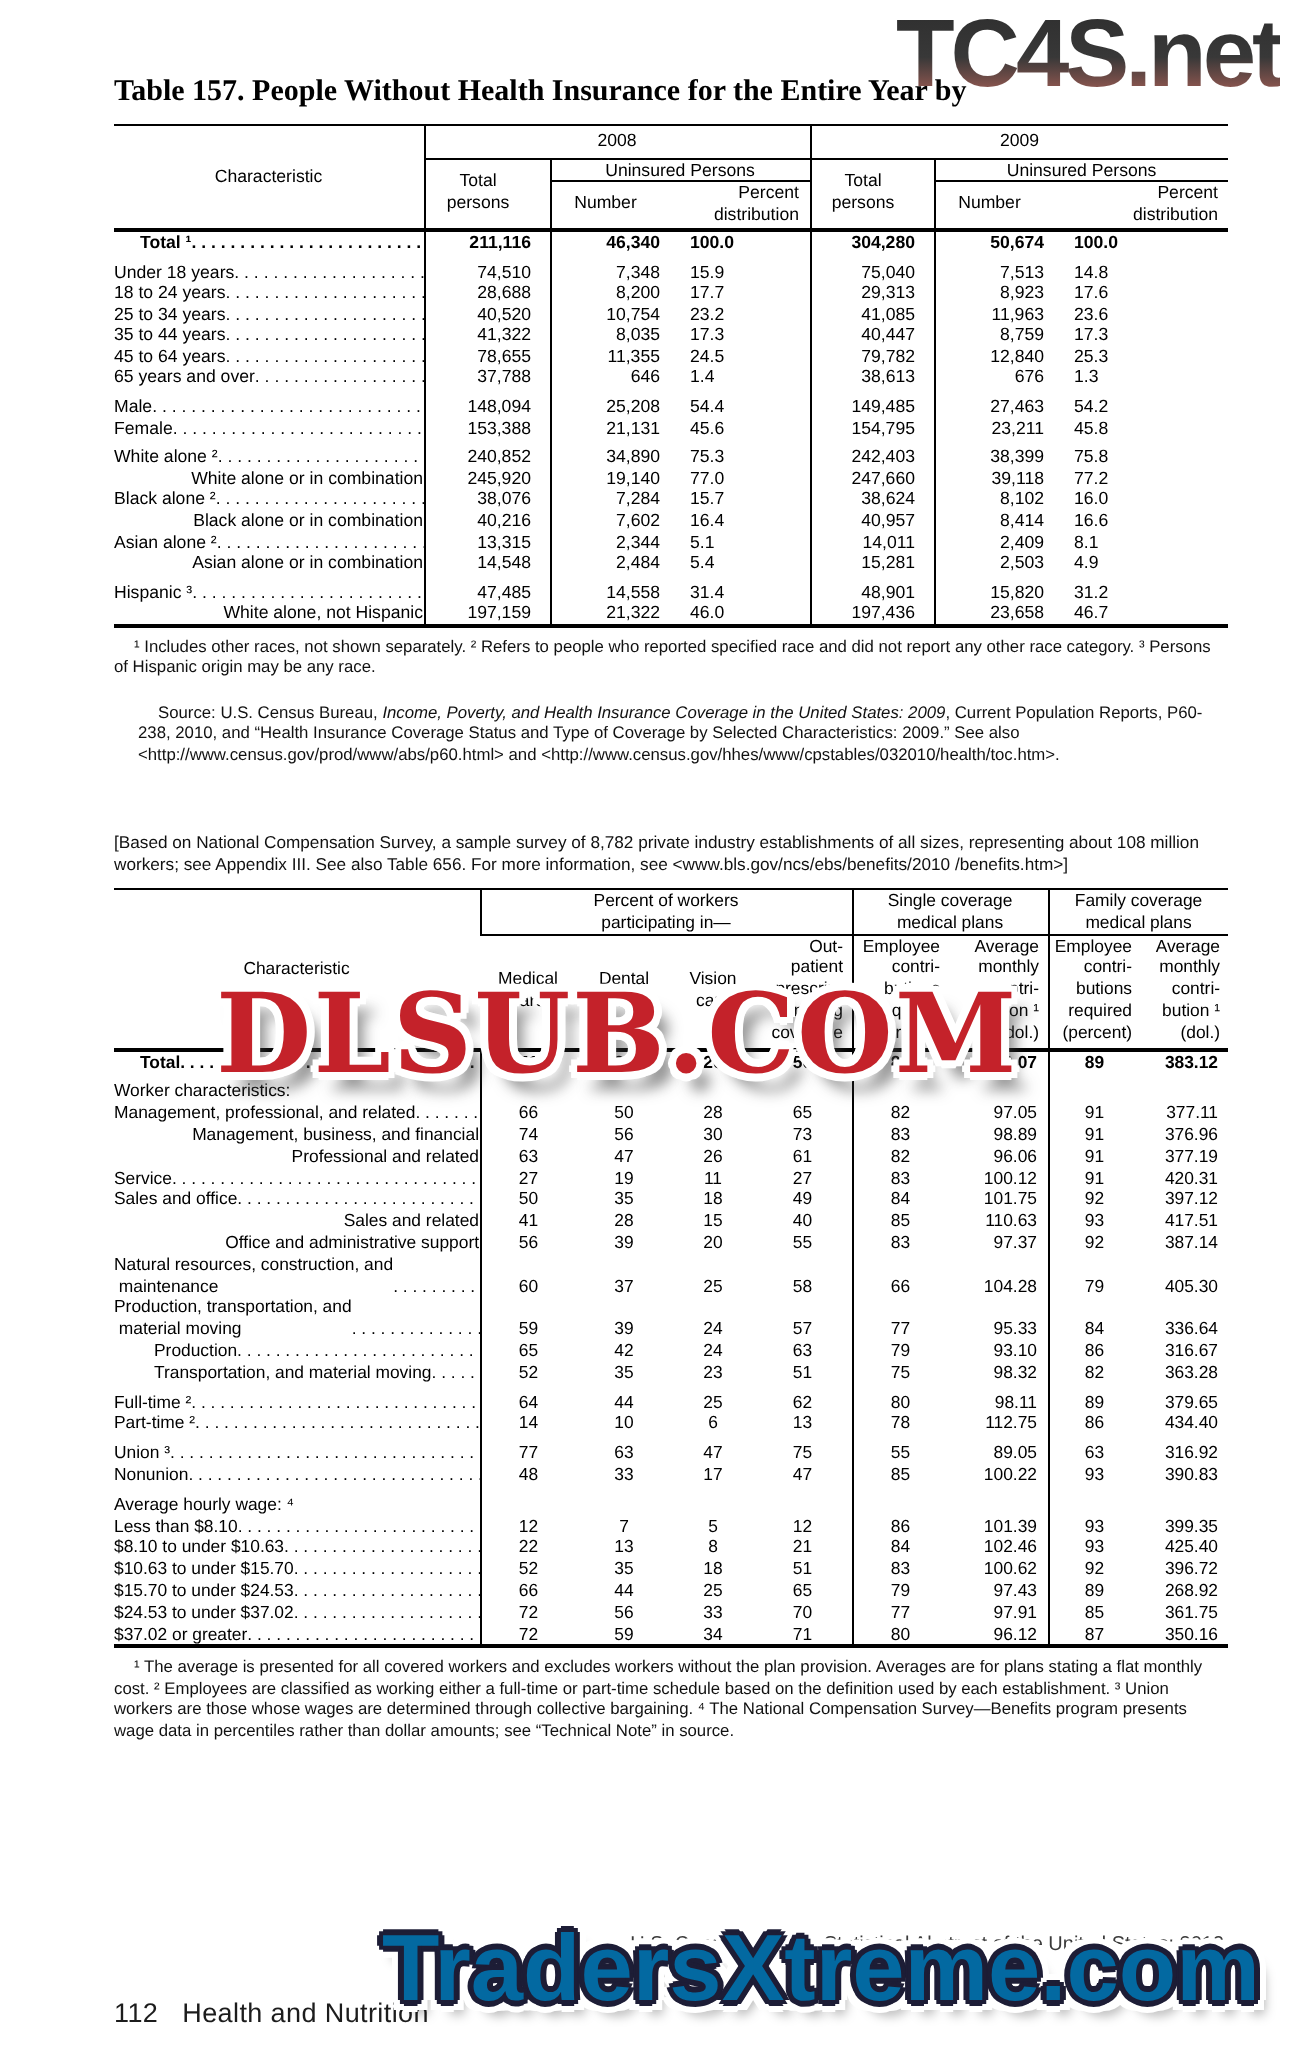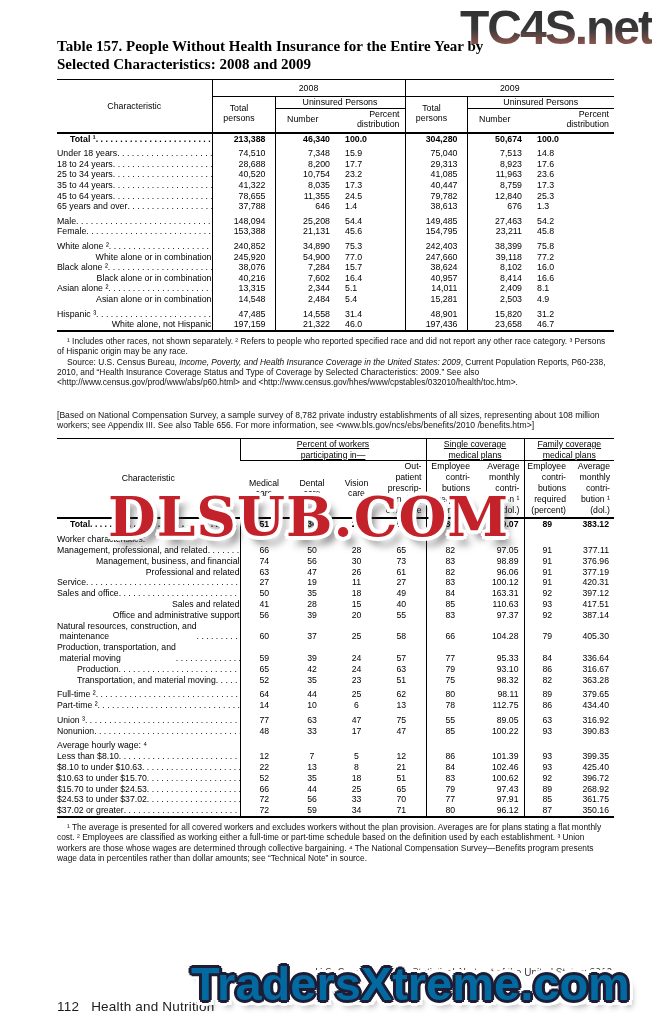--- a/index.html
+++ b/index.html
@@ -15,21 +15,21 @@
             border-top:1px solid #000;border-bottom:2px solid #000;color:#000;}
   #t157{font-size:8.8px;}
   #t158{font-size:8.7px;}
   .tbl td{padding:0;vertical-align:bottom;line-height:10.6px;}
   #t158 td{line-height:10.8px;}
   .tbl thead td{vertical-align:middle;text-align:center;line-height:10.4px;}
   .pre{white-space:pre-line;}
   .bl{border-left:1px solid #000}.br{border-right:1px solid #000}
   .bb{border-bottom:1px solid #000}.thick{border-bottom:2px solid #000}
   .yr{height:16px;}
-  .grp{padding:2px 1px;text-decoration:underline;}
+  .grp{padding:2px 1px;}
   .charh{text-align:center;vertical-align:middle;}
   .tph{text-align:right;padding-right:9px 	!important;vertical-align:bottom;padding-bottom:2px !important;}
   .numh{text-align:right;padding-right:15px !important;vertical-align:bottom;padding-bottom:2px !important;}
   .pcth{text-align:right !important;padding-right:5px !important;vertical-align:bottom;padding-bottom:2px !important;}
   .ch{text-align:center;vertical-align:bottom;padding-bottom:2px !important;}
   .rh{text-align:right !important;padding-right:4px !important;vertical-align:bottom;padding-bottom:2px !important;}
 
   .lc{overflow:hidden;}
   .lcf{display:flex;align-items:flex-end;}
   .lt{white-space:pre-line;}
@@ -41,30 +41,30 @@
   td.indT{padding-left:13px;}
   td.i1{padding-left:8px;flex-direction:column;}
   td.i2{padding-left:20px;}
   .n1{text-align:right;padding-right:9px !important;}
   .n2{text-align:right;padding-right:15px !important;}
   .n3{padding-right:5px !important;}
   .cc{text-align:center;}
   .dd{text-align:right;padding-right:5px !important;}
 
   .fn{font-size:8.4px;line-height:1.24;margin:4px 0 0;text-indent:10px;color:#111;}
-  .src{font-size:8.4px;line-height:1.24;margin:0;text-indent:10px;color:#111;}
+  .src{font-size:8.4px;line-height:1.24;margin:12px;text-indent:10px;color:#111;}
   .sec-gap{height:22px;}
 
   .page-footer{position:absolute;left:57px;top:999px;font-size:13.5px;color:#1c1c1c;
                letter-spacing:.2px;}
   .page-footer .pgnum{margin-right:12px;}
   .census-line{position:absolute;right:40px;top:967px;font-size:10px;color:#3a3a3a;}
 
   .wm{position:absolute;pointer-events:none;}
-  .wm-top{top:0px;right:0px;font-size:48px;font-weight:bold;letter-spacing:-2px;
+  .wm-top{top:0px;right:12px;font-size:48px;font-weight:bold;letter-spacing:-2px;
           font-family:"Liberation Sans",sans-serif;
           background:linear-gradient(180deg,#2d2d2d 0%,#383838 52%,#8f5750 82%,#7c4a43 100%);
           -webkit-background-clip:text;background-clip:text;color:transparent;}
   .wm-mid{top:484px;left:108px;font-size:55px;font-weight:bold;letter-spacing:1px;
           font-family:"DejaVu Serif","Liberation Serif",serif;color:#c4222a;
           text-shadow:-3px -3px 0 #fff,3px -3px 0 #fff,-3px 3px 0 #fff,3px 3px 0 #fff,
                       0 -4px 0 #fff,0 4px 0 #fff,-4px 0 0 #fff,4px 0 0 #fff,
                       7px 9px 7px rgba(60,60,60,.55);}
   .wm-bot{top:956px;left:150px;font-size:47px;font-weight:bold;letter-spacing:0px;
           font-family:"Liberation Sans",sans-serif;color:#0369a1;
@@ -73,21 +73,21 @@
                       -5px -5px 0 #fff,5px -5px 0 #fff,-5px 5px 0 #fff,5px 5px 0 #fff,
                       0 -6px 0 #fff,0 6px 0 #fff,-6px 0 0 #fff,6px 0 0 #fff,
                       5px 7px 6px rgba(0,0,0,.35);margin-left:41px;}
 </style>
 </head>
 <body>
 
 <div class="content">
 
   <h1 class="t-title"><span>Table 157. People Without Health Insurance for the Entire Year by</span><br>
-  <span>Selected Characteristics: 2008 and 2009</span></h1>
+  </h1>
 
   <table class="tbl" id="t157">
     <colgroup>
       <col style="width:155px">
         <col style="width:63px">
         <col style="width:70px">
         <col style="width:60px">
       <col style="width:62px">
         <col style="width:70px">
         <col style="width:77px">
@@ -114,21 +114,21 @@
         <td class="thick pcth pre">Percent
 distribution</td>
       </tr>
     </thead>
     <tbody>
       <tr class="b">
         <td class="lc lcf indT">
             <span class="lt">Total ¹</span>
             <span class="ld"></span>
           </td>
-        <td class="n1 bl br">213,388</td>
+        <td class="n1 bl br">211,116</td>
         <td class="n2">46,340</td>
         <td class="n3">100.0</td>
         <td class="n1 bl br">304,280</td>
         <td class="n2">50,674</td>
         <td class="n3">100.0</td>
       </tr>
       <tr class="g">
         <td class="lc lcf">
             <span class="lt">Under 18 years</span>
             <span class="ld"></span>
@@ -235,21 +235,21 @@
         <td class="n1 bl br">242,403</td>
         <td class="n2">38,399</td>
         <td class="n3">75.8</td>
       </tr>
       <tr>
         <td class="lc lcf i1">
             <span class="lt">White alone or in combination</span>
             <span class="ld"></span>
           </td>
         <td class="n1 bl br">245,920</td>
-        <td class="n2">54,900</td>
+        <td class="n2">19,140</td>
         <td class="n3">77.0</td>
         <td class="n1 bl br">247,660</td>
         <td class="n2">39,118</td>
         <td class="n3">77.2</td>
       </tr>
       <tr>
         <td class="lc lcf">
             <span class="lt">Black alone ²</span>
             <span class="ld"></span>
           </td>
@@ -474,21 +474,21 @@
       <tr>
         <td class="lc lcf">
             <span class="lt">Sales and office</span>
             <span class="ld"></span>
           </td>
         <td class="cc bl">50</td>
         <td class="cc">35</td>
         <td class="cc">18</td>
         <td class="cc">49</td>
         <td class="cc bl">84</td>
-        <td class="dd">163.31</td>
+        <td class="dd">101.75</td>
         <td class="cc bl">92</td>
         <td class="dd">397.12</td>
       </tr>
       <tr>
         <td class="lc lcf i1">
             <span class="lt">Sales and related</span>
             <span class="ld"></span>
           </td>
         <td class="cc bl">41</td>
         <td class="cc">28</td>

